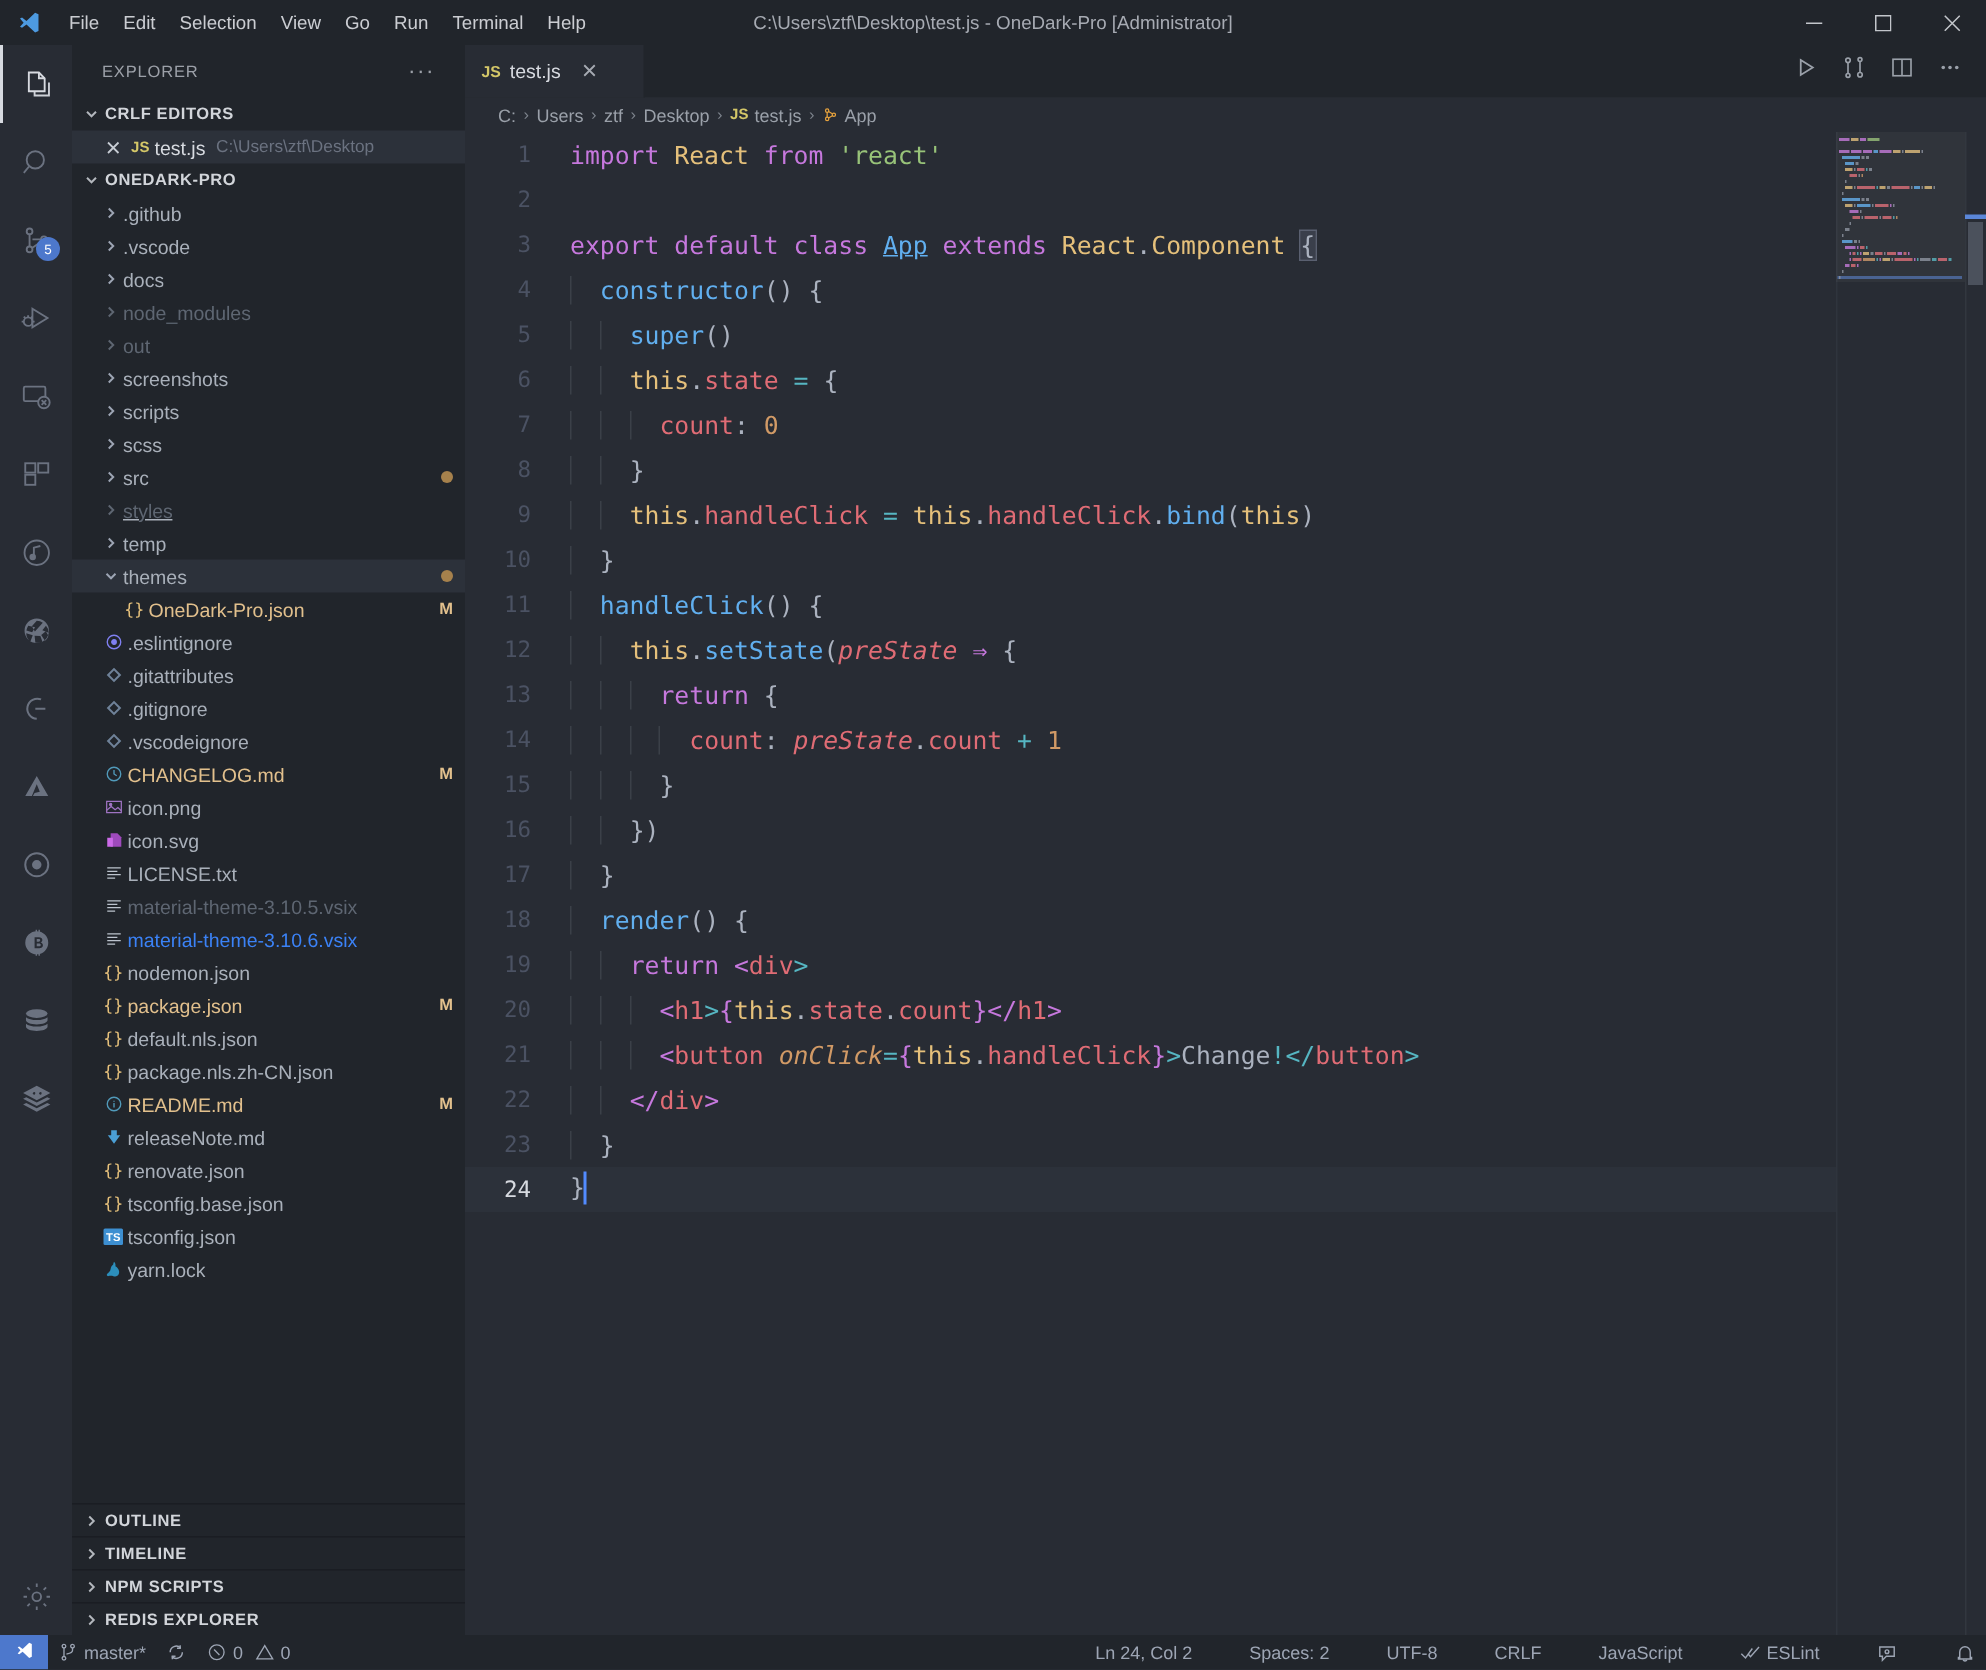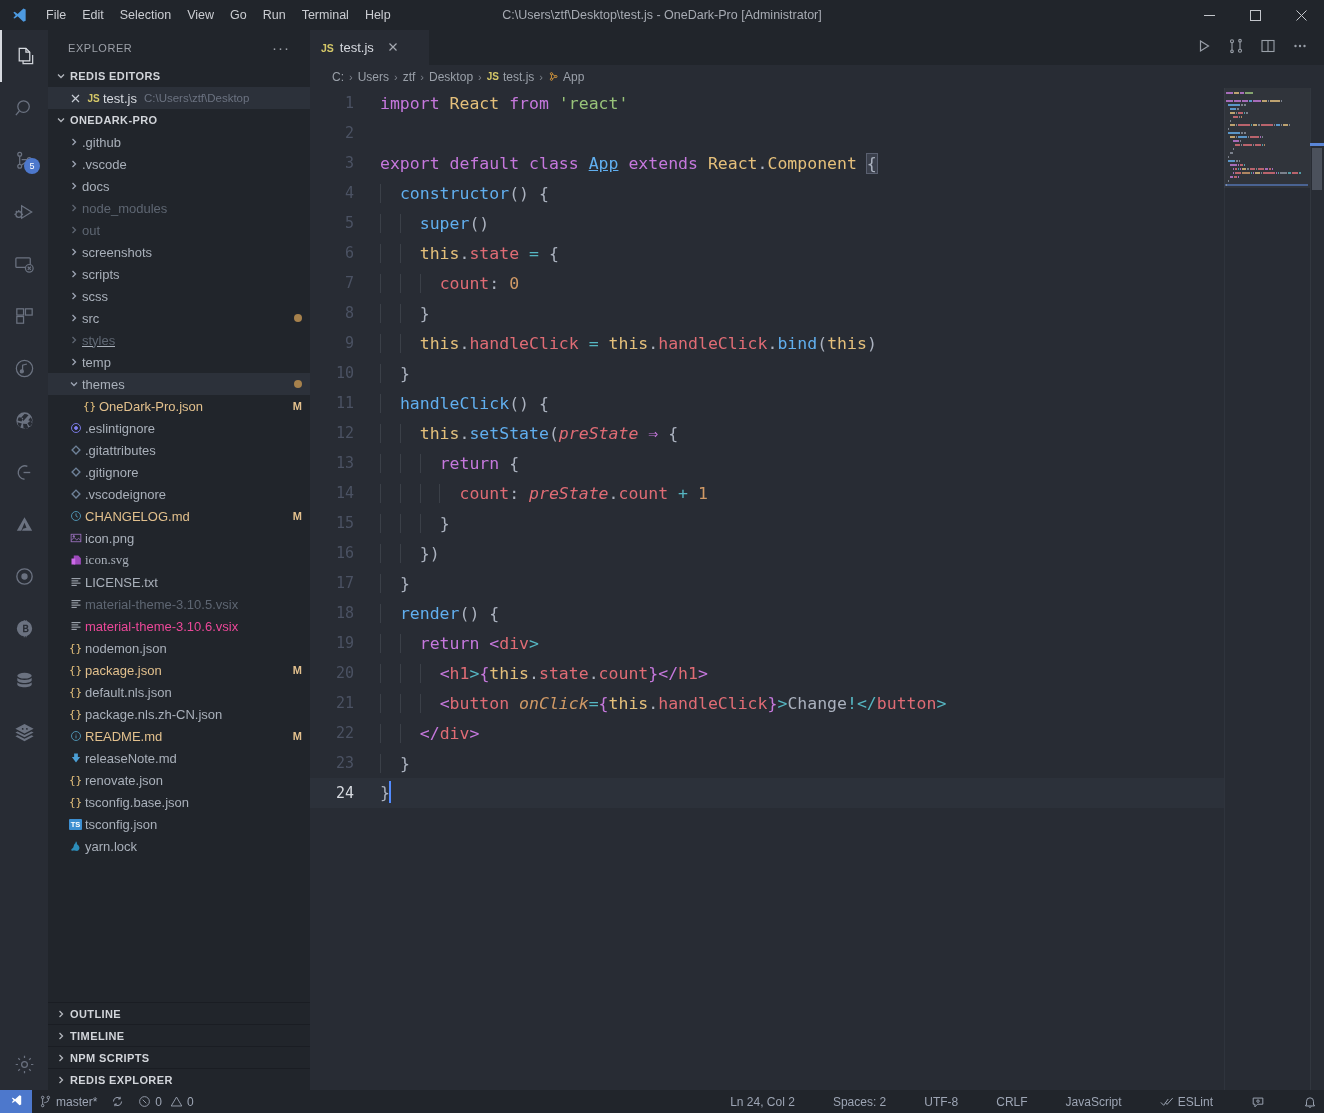--- a/index.html
+++ b/index.html
@@ -380,21 +380,21 @@
         <span>EXPLORER</span>
         <span class="sb-dots">···</span>
       </div>
 
       <div class="section-head">
         <span class="tw">
           <svg width="10" height="10" viewBox="0 0 10 10" fill="none" stroke="currentColor" stroke-width="1.3">
               <path d="M2 3.5 5 6.5 8 3.5"></path>
             </svg>
         </span>
-        <span>REDIS EDITORS</span>
+        <span>CRLF EDITORS</span>
       </div>
       <div class="row selected" style="padding-left:18px">
         <span class="oe-close">
           <svg width="9" height="9" viewBox="0 0 9 9" fill="none" stroke="currentColor" stroke-width="1.2">
               <path d="M1 1 8 8M8 1 1 8"></path>
             </svg>
         </span>
         <span class="ficon" style="color:#d4c768;font-weight:bold;font-size:10px;font-family:'Liberation Sans',sans-serif">JS</span>
         <span class="label" style="color:#d7dae0">test.js</span>
         <span class="sub">C:\Users\ztf\Desktop</span>
@@ -561,21 +561,21 @@
           <div class="row" style="padding-left: 18px;">
             <span class="ficon">
               <svg width="12" height="12" viewBox="0 0 16 16" fill="none" stroke="#a074c4" stroke-width="1.1">
                 <rect x="1.5" y="3" width="13" height="10"></rect>
                 <path d="M1.5 11 5.5 7.5 9 10.5l2.5-2 3 2.8"></path>
                 <circle cx="5" cy="5.8" r="1" fill="#a074c4"></circle>
               </svg>
             </span>
             <span class="label">icon.png</span>
           </div>
-          <div class="row" style="padding-left: 18px; font-family: Liberation Serif, serif;">
+          <div class="row" style="padding-left: 18px;">
             <span class="ficon">
               <svg width="12" height="12" viewBox="0 0 16 16" fill="#b451d6">
                 <path d="M5 2h6l3.5 3.5V14H5V2Z" opacity=".85"></path>
                 <path d="M2 6h5v8H2V6Z" fill="#cc6ae8"></path>
               </svg>
             </span>
             <span class="label">icon.svg</span>
           </div>
           <div class="row" style="padding-left: 18px;">
             <span class="ficon">
@@ -592,21 +592,21 @@
               </svg>
             </span>
             <span class="label" style="color: rgb(94, 102, 114);">material-theme-3.10.5.vsix</span>
           </div>
           <div class="row dim" style="padding-left: 18px;">
             <span class="ficon">
               <svg width="12" height="12" viewBox="0 0 16 16" fill="none" stroke="#bcc3cd" stroke-width="1.2">
                 <path d="M2 3.5h12M2 6.5h9M2 9.5h12M2 12.5h7"></path>
               </svg>
             </span>
-            <span class="label" style="color: #ec4899;">material-theme-3.10.6.vsix</span>
+            <span class="label" style="color: #3b82f6;">material-theme-3.10.6.vsix</span>
           </div>
           <div class="row" style="padding-left: 18px;">
             <span class="ficon">
               <span style="color:#e5c07b;font-family:'DejaVu Sans Mono',monospace;font-size:11px">{}</span>
             </span>
             <span class="label">nodemon.json</span>
           </div>
           <div class="row" style="padding-left: 18px;">
             <span class="ficon">
               <span style="color:#e5c07b;font-family:'DejaVu Sans Mono',monospace;font-size:11px">{}</span>

